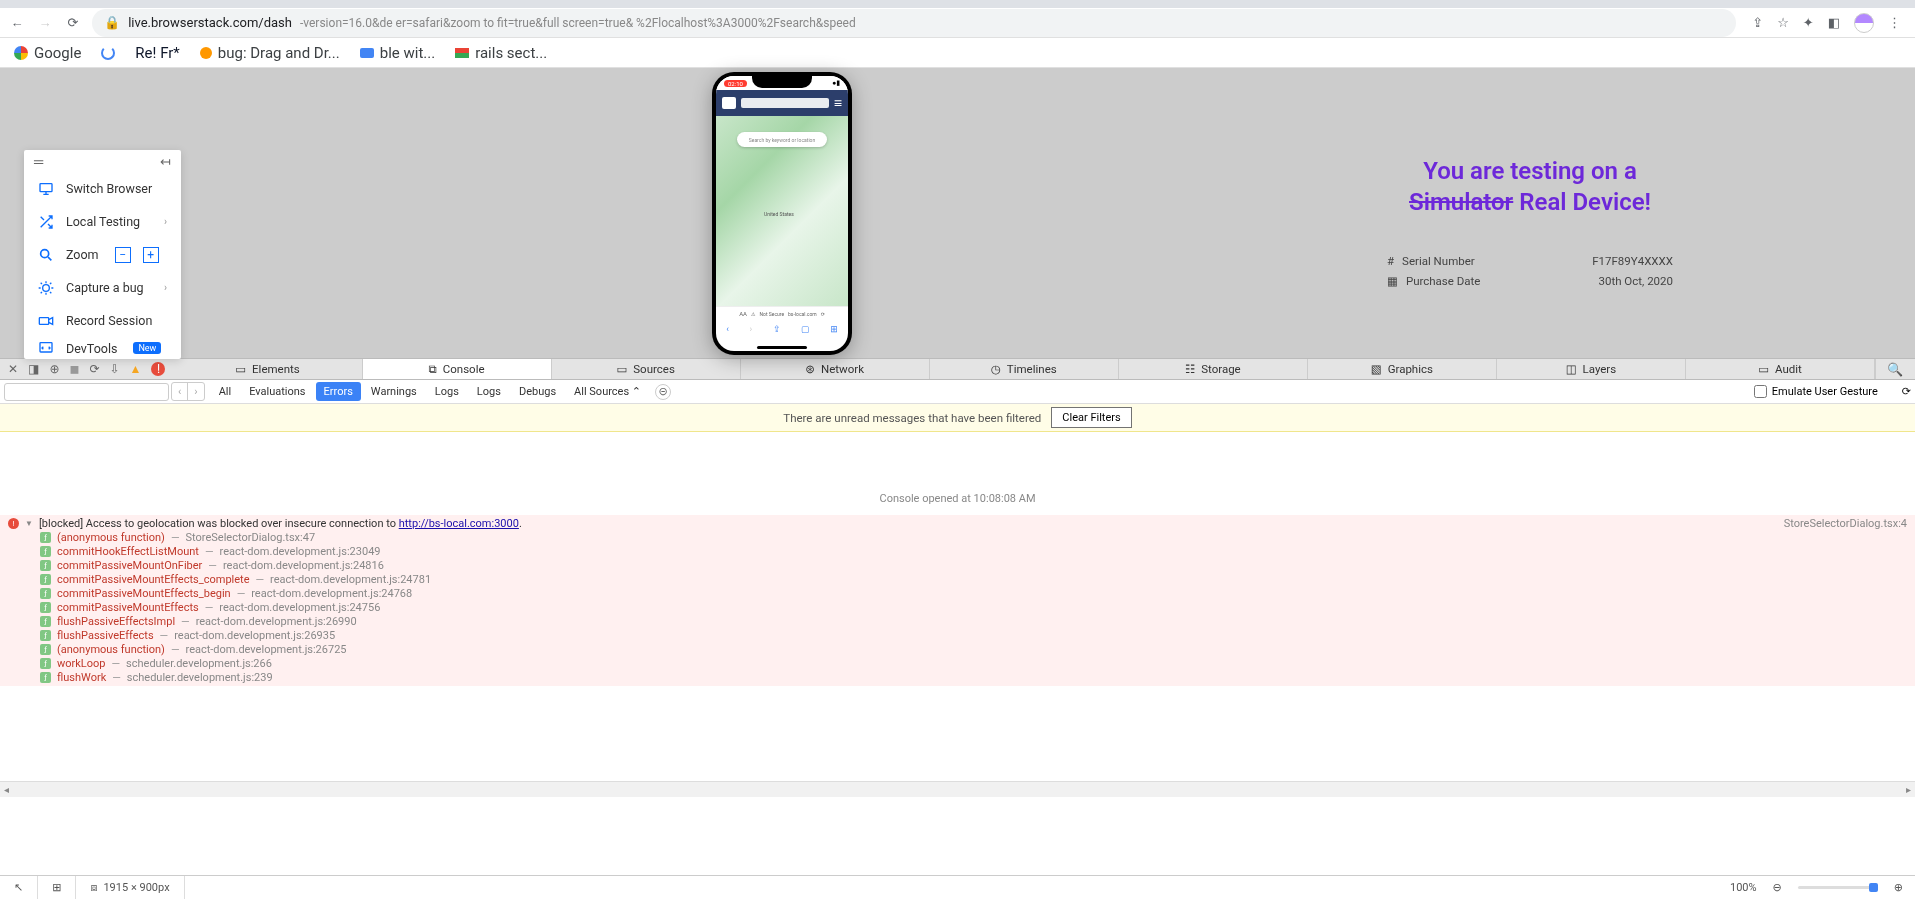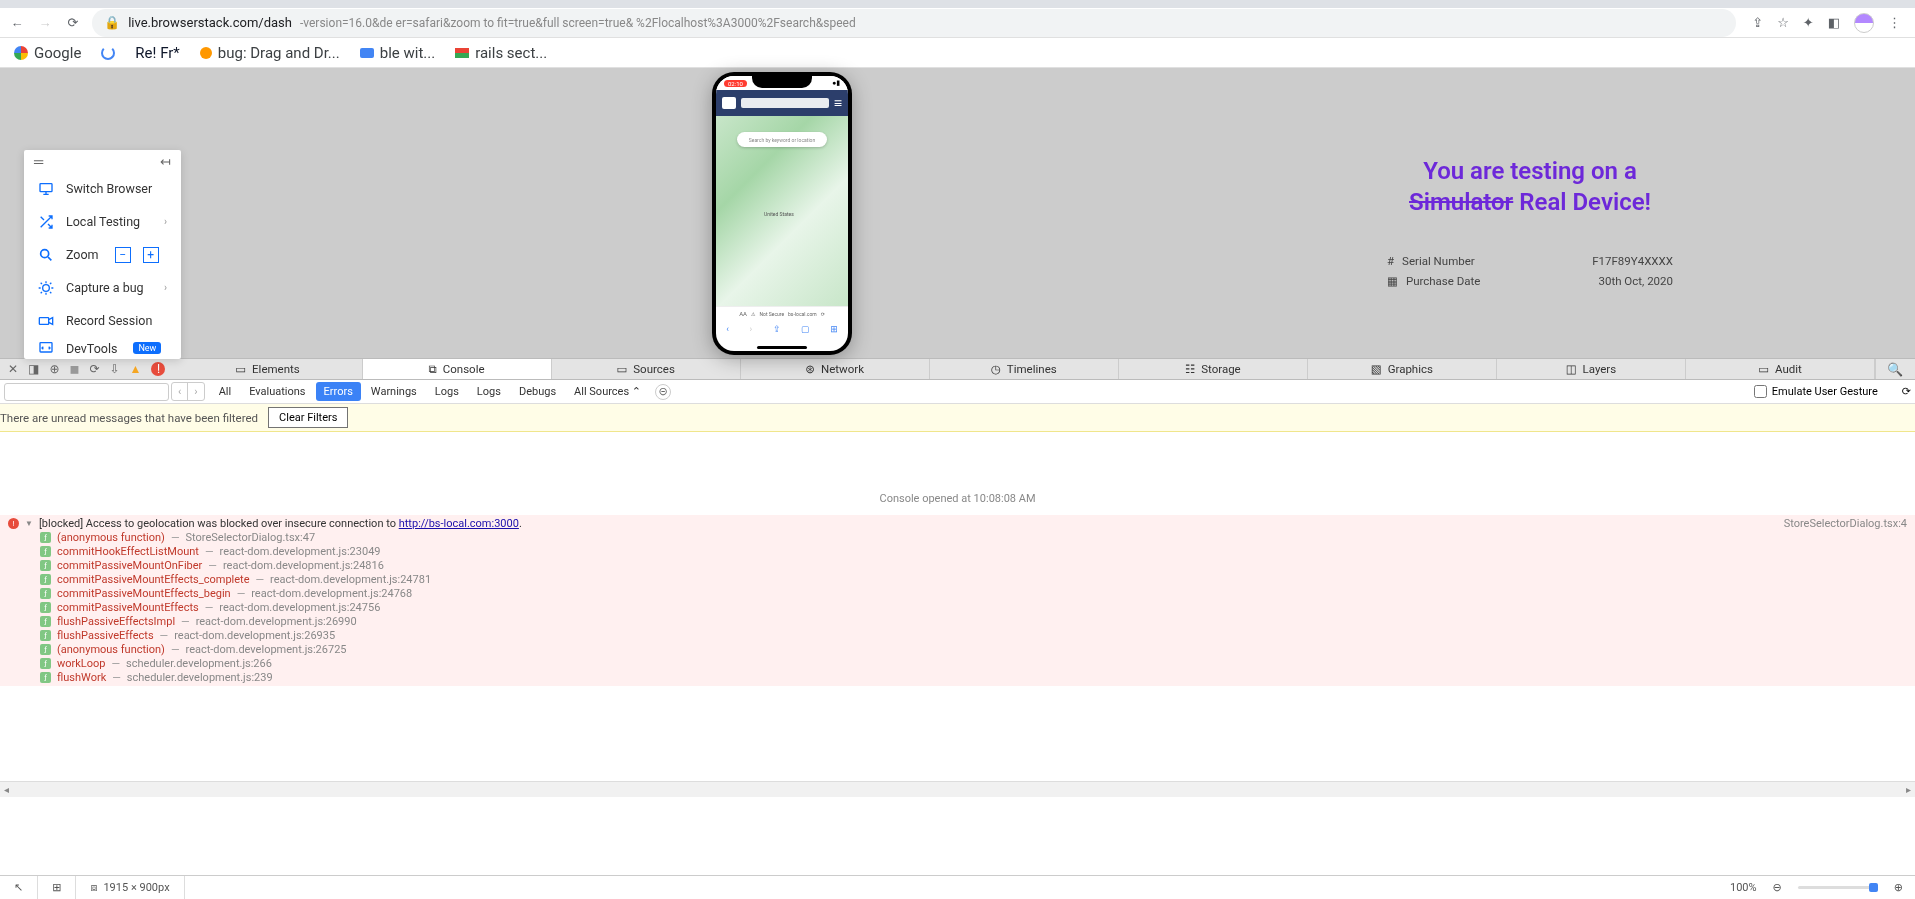--- a/index.html
+++ b/index.html
@@ -56,21 +56,21 @@
 .dtab{flex:1;display:flex;align-items:center;justify-content:center;gap:6px;font-size:11.5px;color:#333;border-right:1px solid #ccc;cursor:pointer}
 .dtab.sel{background:#fff}
 .dt-end{width:40px;display:flex;align-items:center;justify-content:center;border-left:1px solid #ccc}
 .filters{height:24px;background:#fff;border-bottom:1px solid #ddd;display:flex;align-items:center;padding:0 4px;gap:2px;font-size:11px}
 .fnav{display:flex;border:1px solid #ccc;border-radius:3px;margin-right:4px}
 .fnav span{padding:2px 6px;color:#aaa;cursor:pointer}
 .fnav span:first-child{border-right:1px solid #ccc}
 .flt{padding:3px 8px;cursor:pointer;color:#333;border-radius:3px}
 .flt.act{background:#3b82f6;color:#fff}
 .f-right{margin-left:auto;display:flex;align-items:center;gap:24px}
-.banner{height:28px;background:#fffde7;border-bottom:1px solid #f0e68c;display:flex;align-items:center;gap:10px;font-size:11.5px;color:#555}
+.banner{height:28px;background:#fffde7;border-bottom:1px solid #f0e68c;display:flex;align-items:center;justify-content:center;gap:10px;font-size:11.5px;color:#555}
 .btn-clear{background:#fff;border:1px solid #737373;padding:3px 10px;font-size:11px;cursor:pointer}
 .console{height:349px;background:#fff;overflow:hidden;font-size:11px}
 .con-open{text-align:center;color:#888;padding:60px 0 10px}
 .con-err{background:#fff0f0;padding:2px 8px}
 .err-line{display:flex;align-items:center;gap:6px;color:#333}
 .err-ico{width:11px;height:11px;background:#e74c3c;border-radius:50%;color:#fff;font-size:8px;display:flex;align-items:center;justify-content:center;flex-shrink:0}
 .tri{color:#888;font-size:8px}
 .err-line a{color:#1a0dab;text-decoration:underline}
 .err-src{margin-left:auto;color:#888}
 .stack{padding-left:32px}

